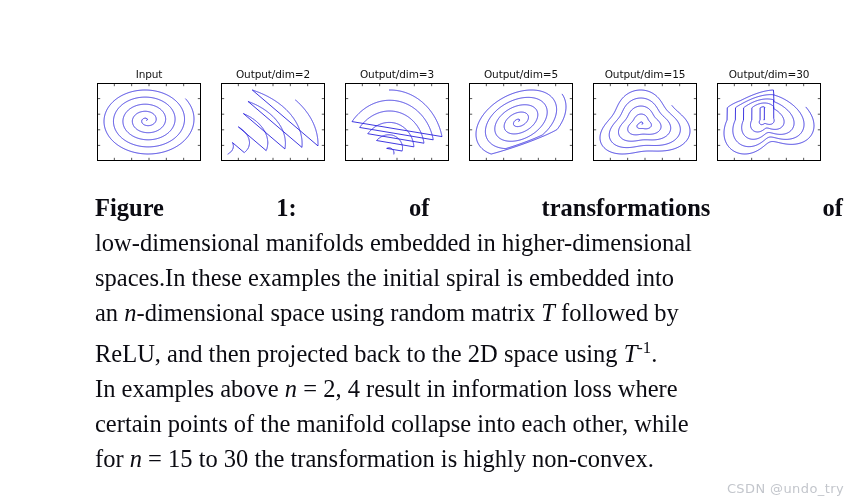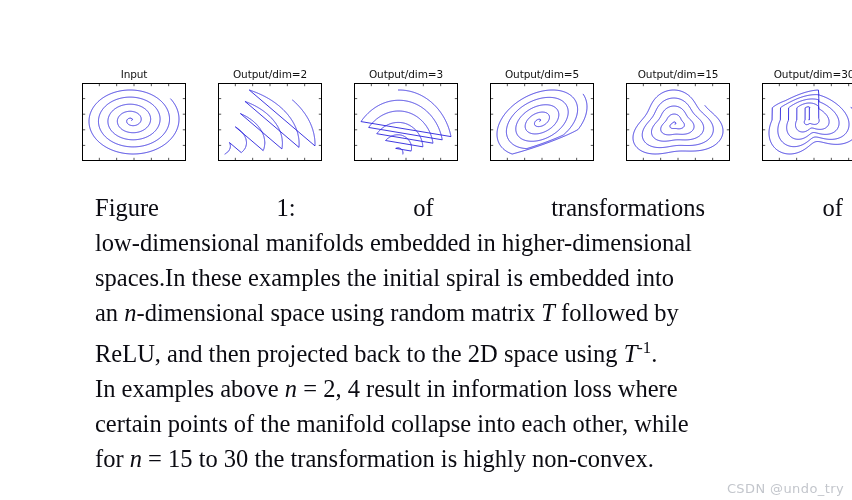--- a/index.html
+++ b/index.html
@@ -12,26 +12,26 @@
     height: 500px;
     position: relative;
     overflow: hidden;
     font-family: "Liberation Serif", serif;
     color: #000000;
   }
 
   
   #figure-row {
     position: absolute;
-    left: 82px;
+    left: 97px;
     top: 68px;
     width: 745px;
     height: 96px;
     display: flex;
-    gap: 12px;
+    gap: 0px;
   }
   .panel {
     width: 104px;
     margin-right: 20px;
     display: flex;
     flex-direction: column;
     align-items: center;
   }
   .panel:last-child { margin-right: 15px; }
   .panel-title {
@@ -63,20 +63,21 @@
     text-justify: inter-word;
   }
   #caption .line {
     display: block;
     white-space: pre;
   }
   #caption .line.justify {
     display: flex;
     justify-content: space-between;
     white-space: pre;
+    font-weight: bold;
   }
   .mathit {
     font-family: "Liberation Serif", serif;
     font-style: italic;
   }
   .mathup {
     font-family: "Liberation Serif", serif;
     font-style: normal;
   }
   .sup {

